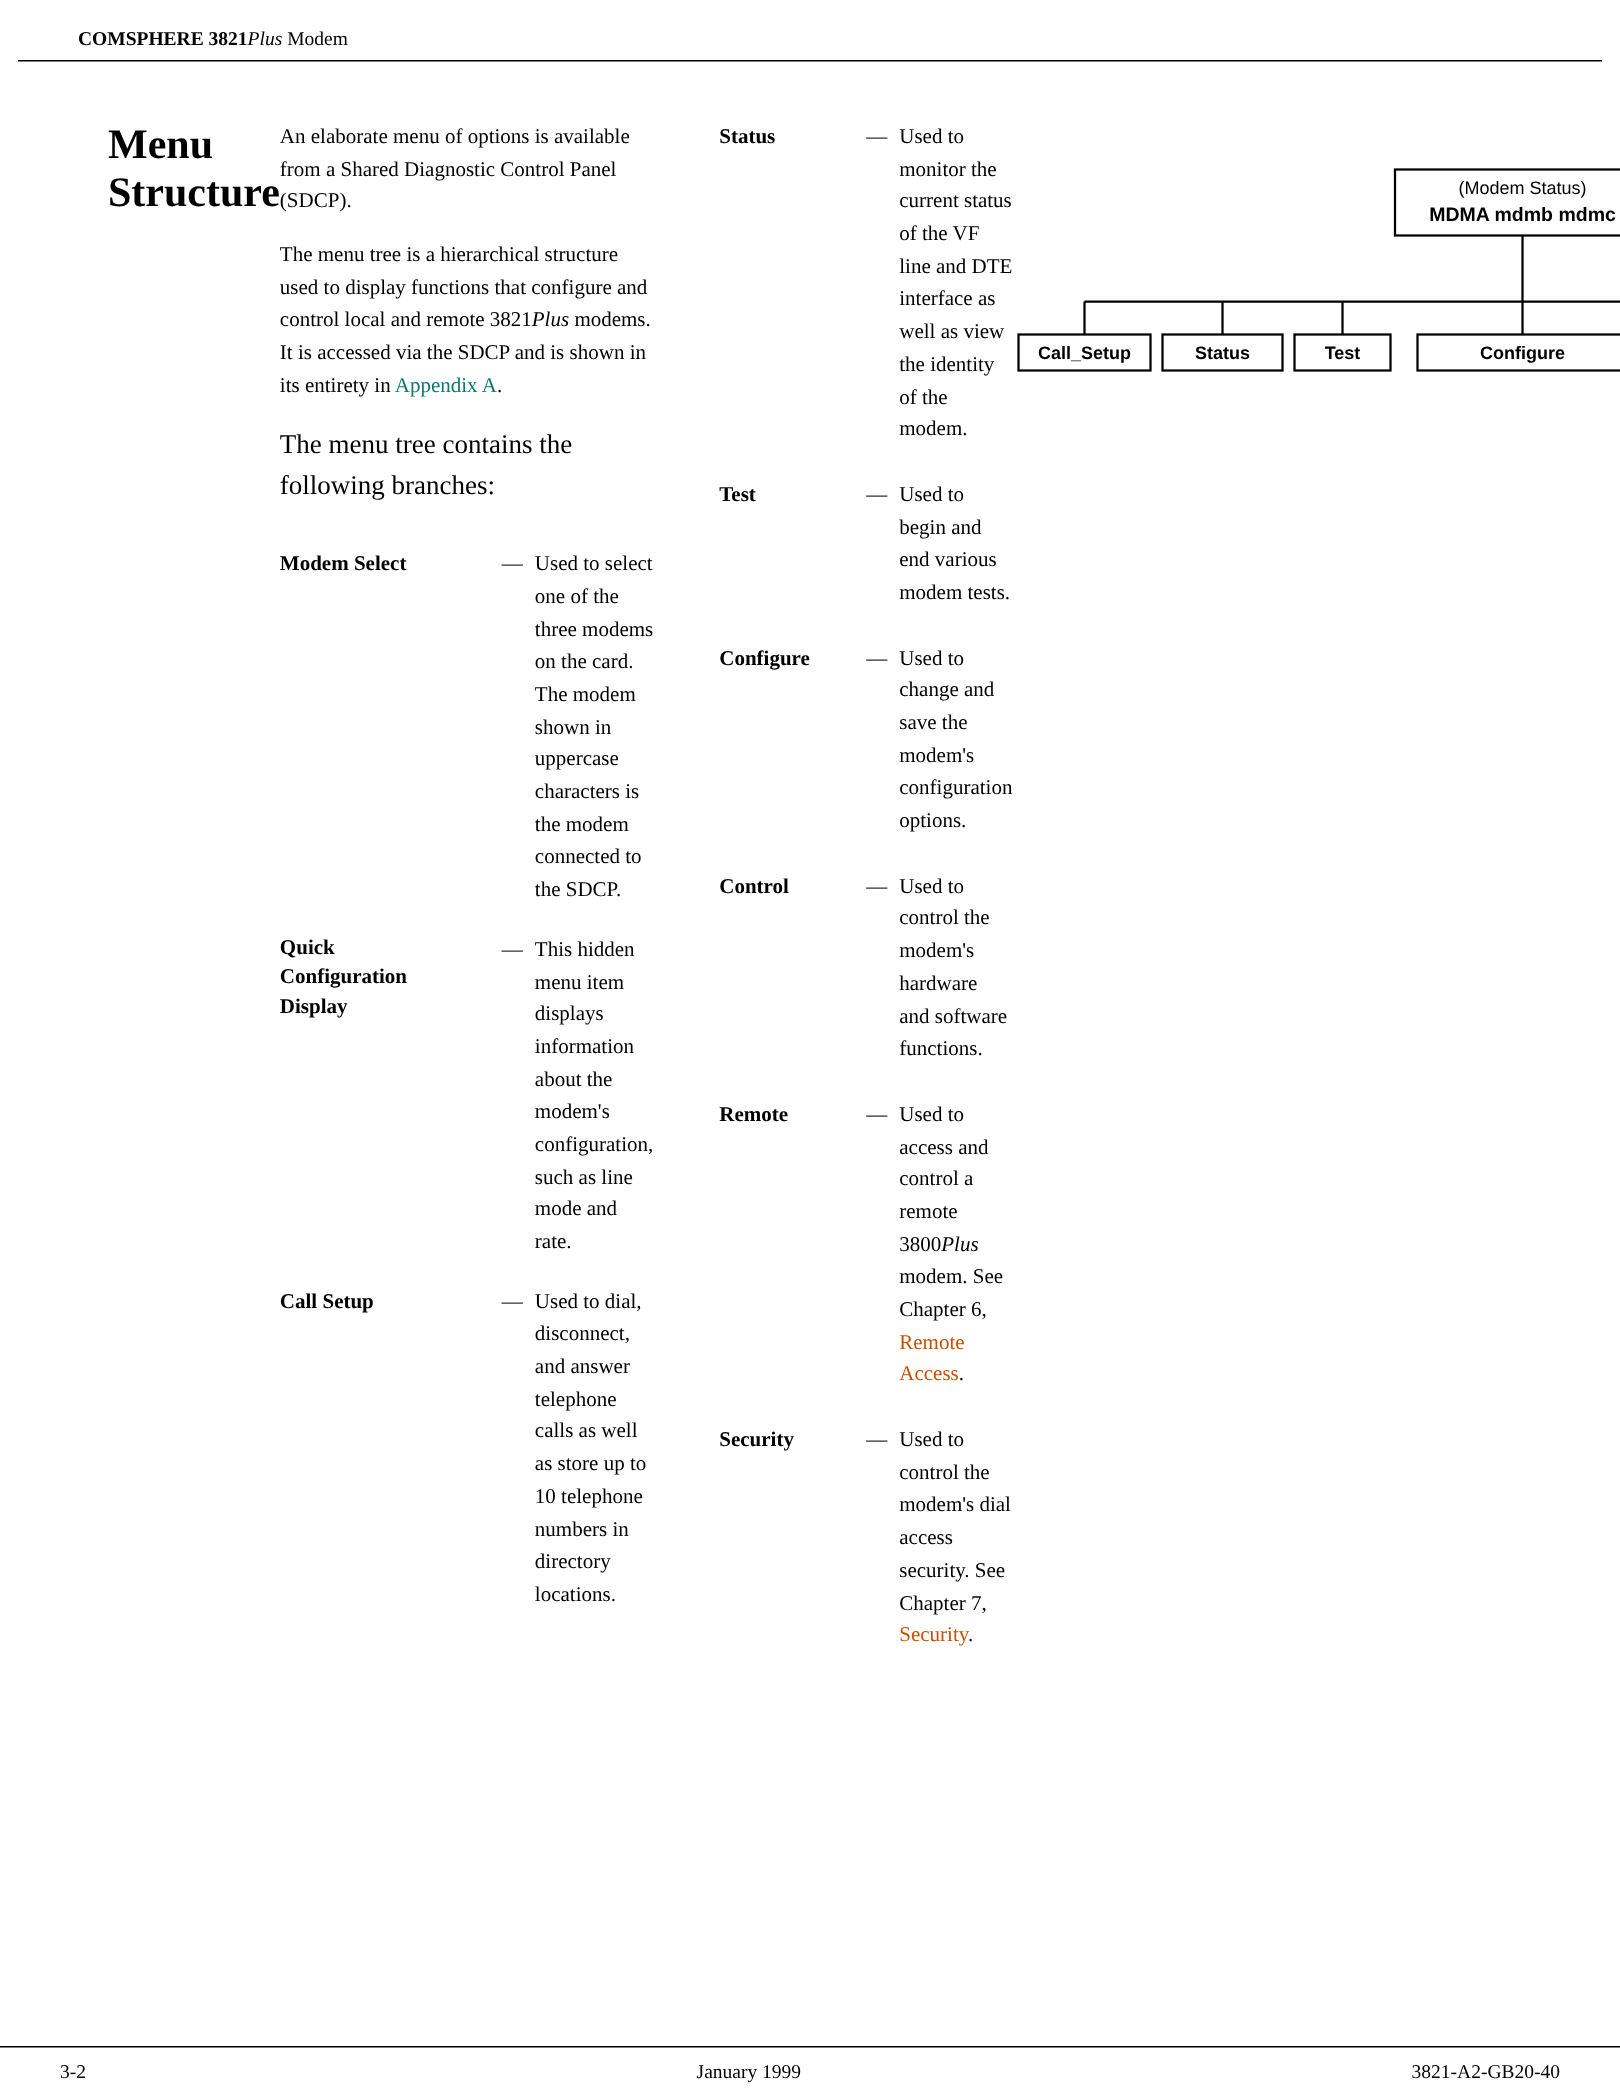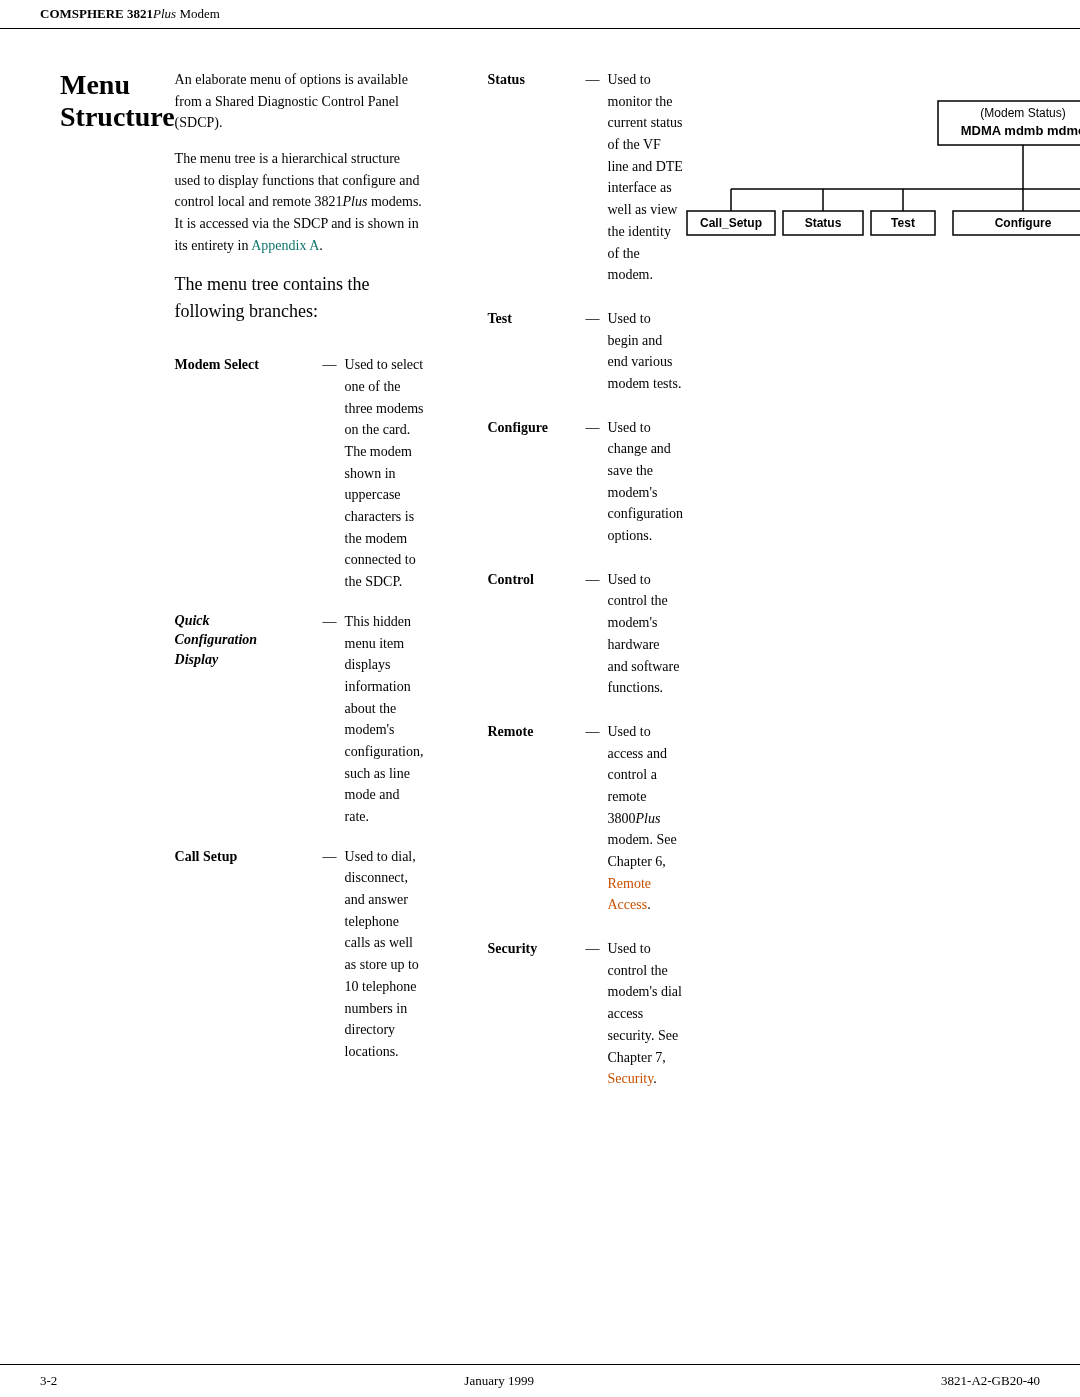--- a/index.html
+++ b/index.html
@@ -9,21 +9,21 @@
       background: #fff;
       color: #000;
       width: 1080px;
       min-height: 1397px;
       position: relative;
     }
 
     .page-container {
       width: 1080px;
       min-height: 1397px;
-      padding: 0;
+      padding: 12px;
       position: relative;
     }
 
     
     .header-bar {
       border-bottom: 1.5px solid #000;
       padding: 6px 40px;
       display: flex;
       align-items: center;
     }
@@ -57,21 +57,21 @@
     
     .page-title {
       font-size: 28px;
       font-weight: bold;
       margin-bottom: 24px;
     }
 
     
     .two-col {
       display: flex;
-      gap: 64px;
+      gap: 44px;
       margin-bottom: 30px;
     }
 
     .left-col {
       flex: 1;
       max-width: 480px;
     }
 
     .right-col {
       flex: 1;
@@ -170,21 +170,20 @@
       width: 680px;
       margin-top: 10px;
     }
 
     
     .menu-item-label-multiline {
       font-weight: bold;
       min-width: 140px;
       flex-shrink: 0;
       line-height: 1.4;
-      font-style: italic;
     }
   </style>
 </head>
 <body>
 
 <div class="page-container">
 
   <div class="header-bar">
     <span class="header-title">
       <strong>COMSPHERE 3821</strong><em>Plus</em><span> Modem</span>

